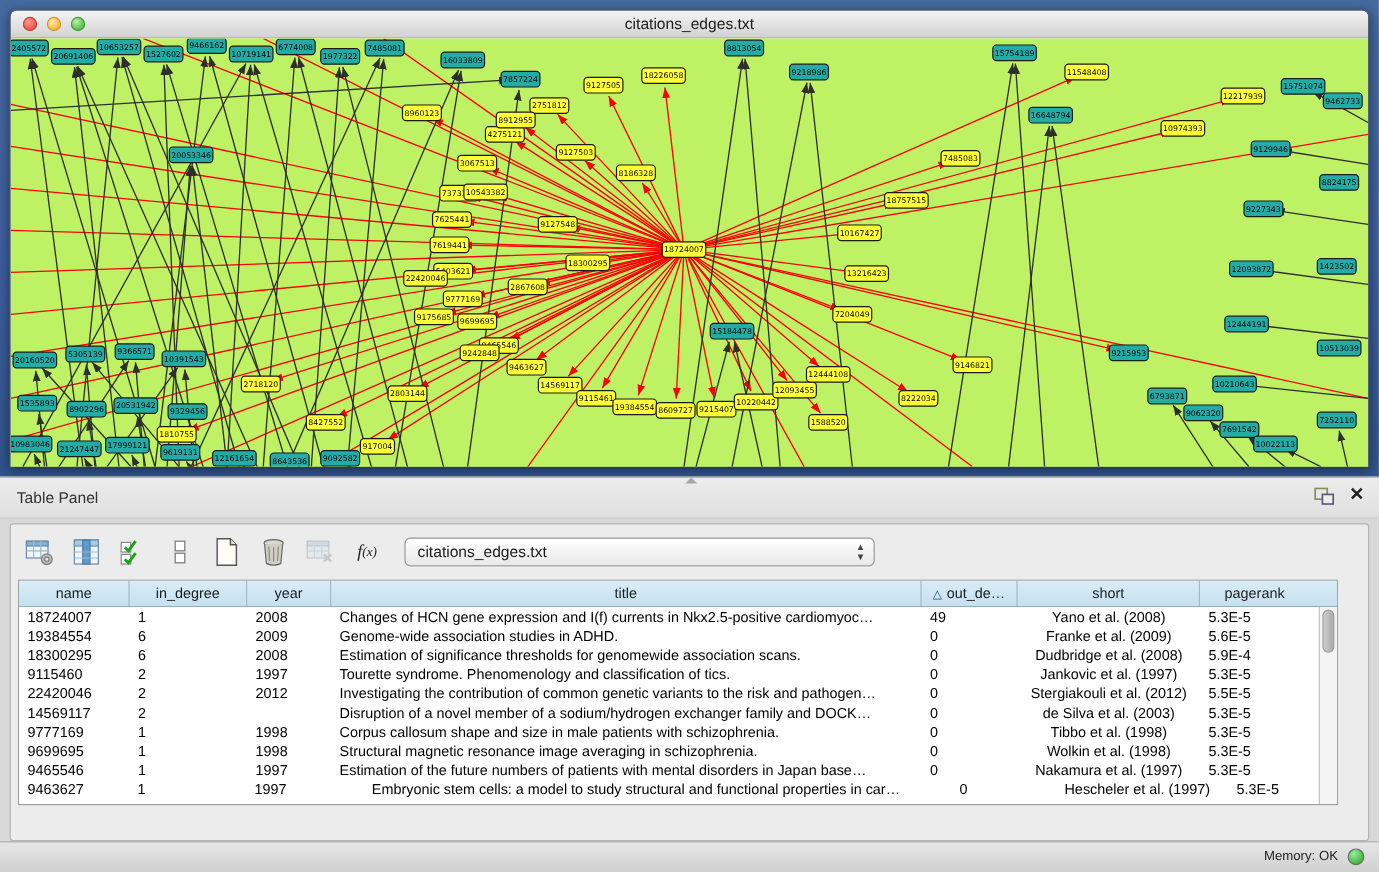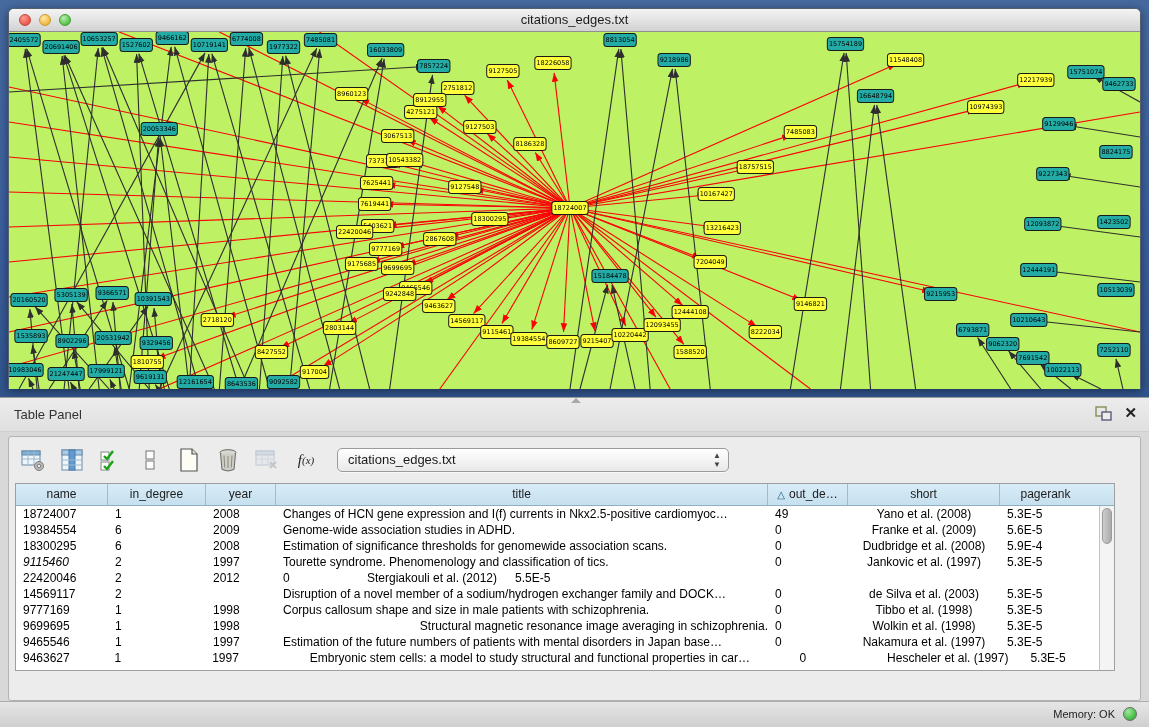--- a/index.html
+++ b/index.html
@@ -733,32 +733,33 @@
         <div class="trow">
           <div class="tc" style="width: 92px;">18300295</div>
           <div class="tc" style="width: 98px;">6</div>
           <div class="tc" style="width: 70px;">2008</div>
           <div class="tc" style="width: 492px;">Estimation of significance thresholds for genomewide association scans.</div>
           <div class="tc" style="width: 80px;">0</div>
           <div class="tc center" style="width: 152px;">Dudbridge et al. (2008)</div>
           <div class="tc" style="width: 91px;">5.9E-4</div>
         </div>
         <div class="trow">
-          <div class="tc" style="width: 92px; font-style: italic;">9115460</div>
+          <div class="tc" style="width: 92px;">9115460</div>
           <div class="tc" style="width: 98px;">2</div>
           <div class="tc" style="width: 70px;">1997</div>
           <div class="tc" style="width: 492px;">Tourette syndrome. Phenomenology and classification of tics.</div>
           <div class="tc" style="width: 80px;">0</div>
           <div class="tc center" style="width: 152px;">Jankovic et al. (1997)</div>
           <div class="tc" style="width: 91px;">5.3E-5</div>
         </div>
         <div class="trow">
           <div class="tc" style="width: 92px;">22420046</div>
           <div class="tc" style="width: 98px;">2</div>
           <div class="tc" style="width: 70px;">2012</div>
+          <div class="tc" style="width: 492px;">Investigating the contribution of common genetic variants to the risk and pathogen…</div>
           <div class="tc" style="width: 80px;">0</div>
           <div class="tc center" style="width: 152px;">Stergiakouli et al. (2012)</div>
           <div class="tc" style="width: 91px;">5.5E-5</div>
         </div>
         <div class="trow">
           <div class="tc" style="width: 92px;">14569117</div>
           <div class="tc" style="width: 98px;">2</div>
           <div class="tc" style="width: 70px; margin-top: 16px;">2003</div>
           <div class="tc" style="width: 492px;">Disruption of a novel member of a sodium/hydrogen exchanger family and DOCK…</div>
           <div class="tc" style="width: 80px;">0</div>
@@ -771,21 +772,21 @@
           <div class="tc" style="width: 70px;">1998</div>
           <div class="tc" style="width: 492px;">Corpus callosum shape and size in male patients with schizophrenia.</div>
           <div class="tc" style="width: 80px;">0</div>
           <div class="tc center" style="width: 152px;">Tibbo et al. (1998)</div>
           <div class="tc" style="width: 91px;">5.3E-5</div>
         </div>
         <div class="trow">
           <div class="tc" style="width: 92px;">9699695</div>
           <div class="tc" style="width: 98px;">1</div>
           <div class="tc" style="width: 70px;">1998</div>
-          <div class="tc" style="width: 492px; text-align: right;">Structural magnetic resonance image averaging in schizophrenia.</div>
+          <div class="tc" style="width: 492px;">Structural magnetic resonance image averaging in schizophrenia.</div>
           <div class="tc" style="width: 80px;">0</div>
           <div class="tc center" style="width: 152px;">Wolkin et al. (1998)</div>
           <div class="tc" style="width: 91px;">5.3E-5</div>
         </div>
         <div class="trow">
           <div class="tc" style="width: 92px;">9465546</div>
           <div class="tc" style="width: 98px;">1</div>
           <div class="tc" style="width: 70px;">1997</div>
           <div class="tc" style="width: 492px;">Estimation of the future numbers of patients with mental disorders in Japan base…</div>
           <div class="tc" style="width: 80px;">0</div>

